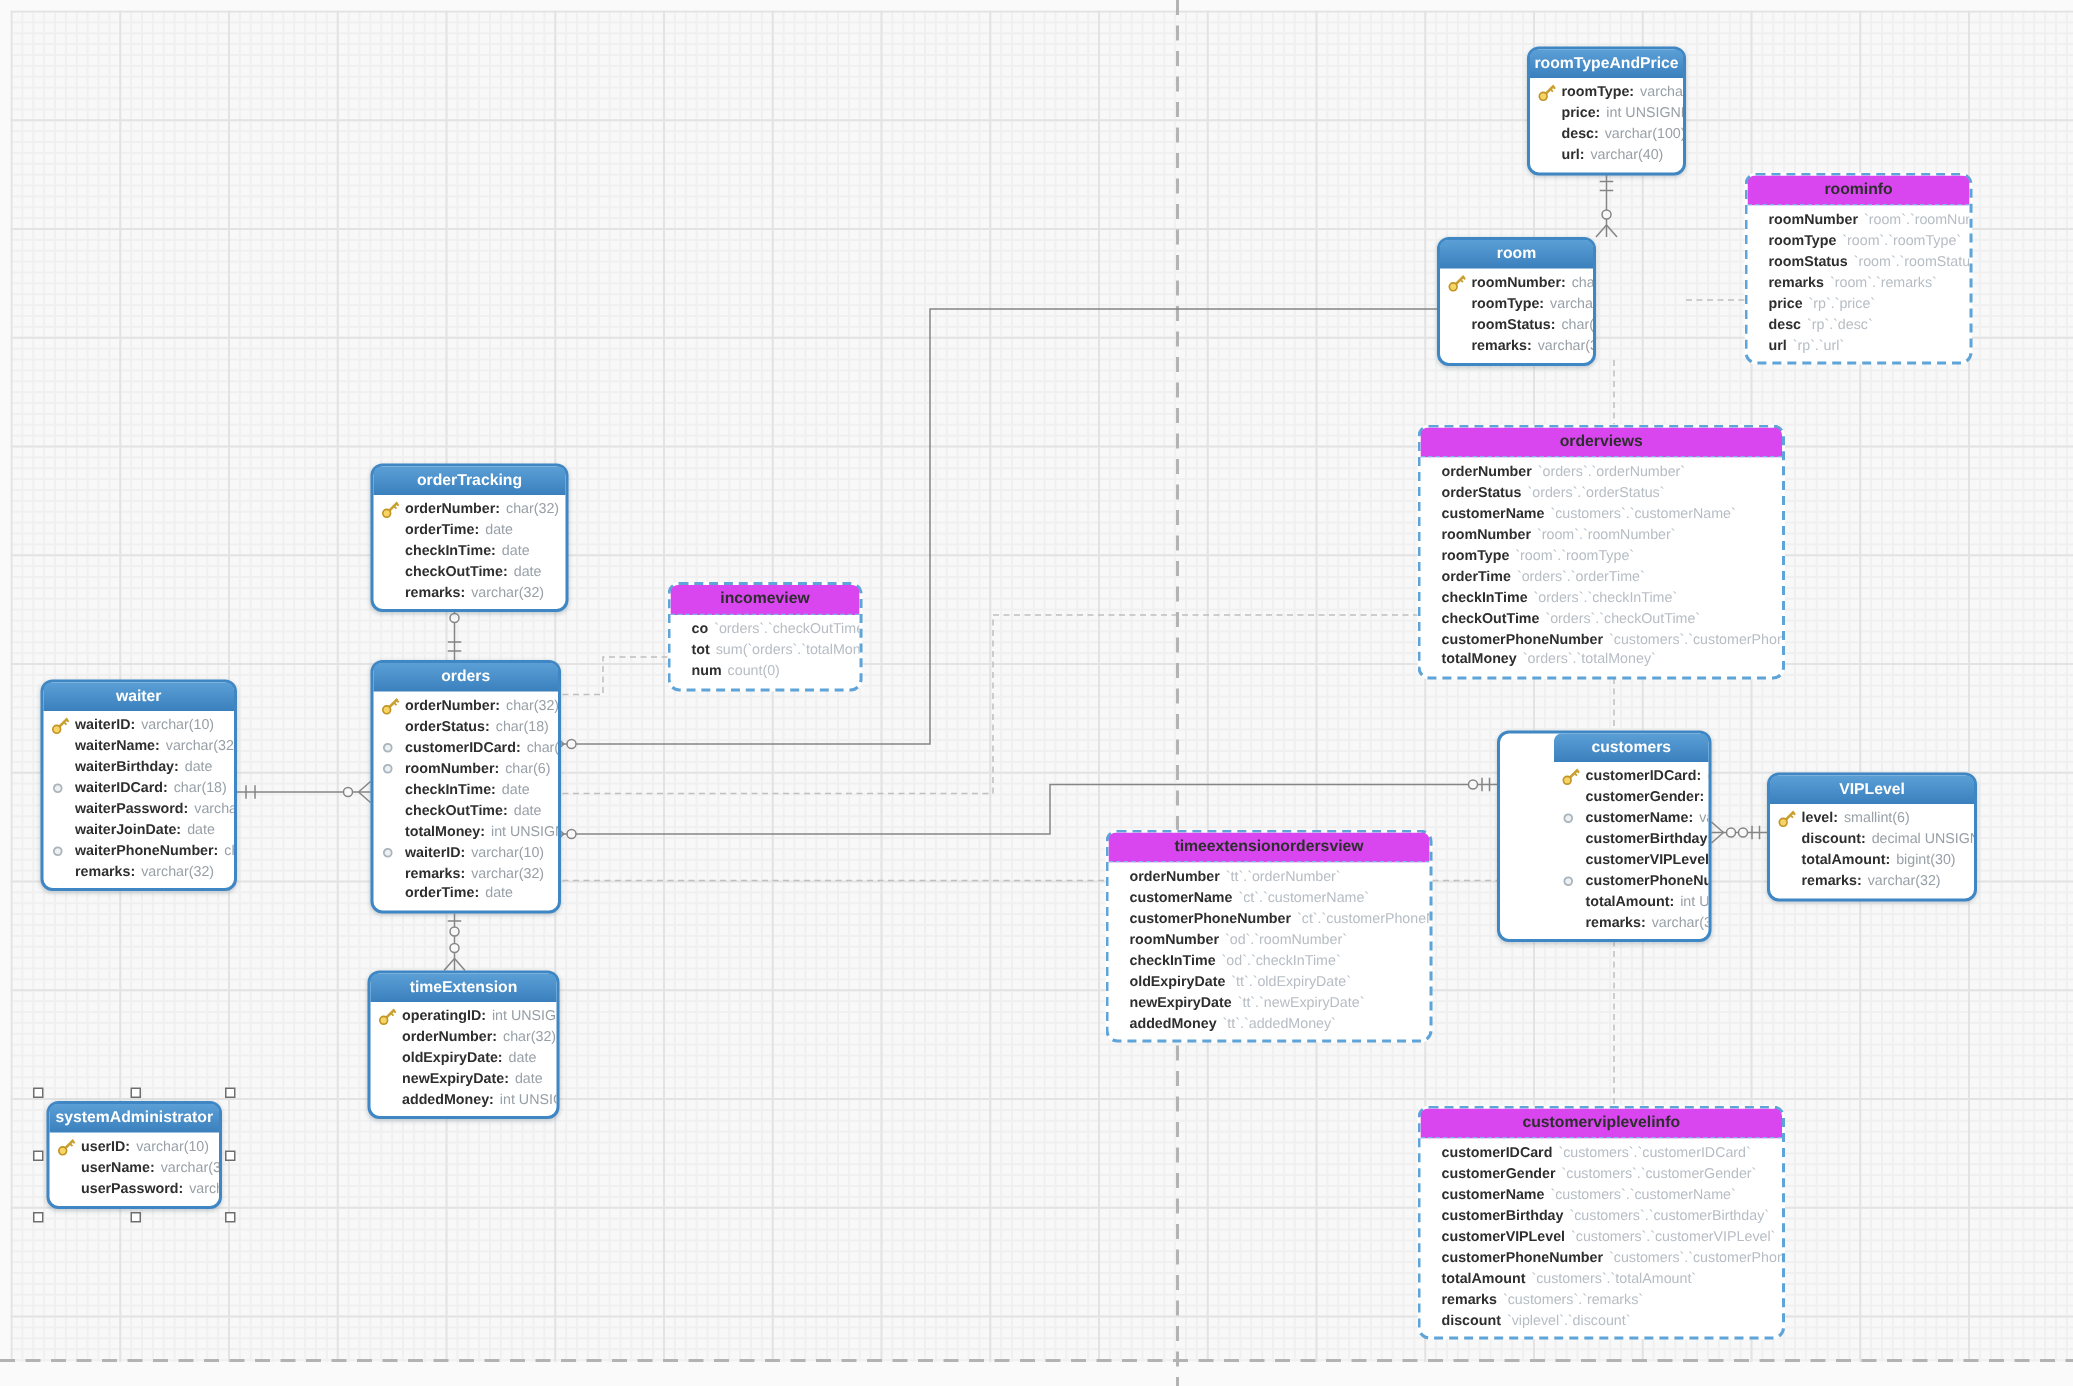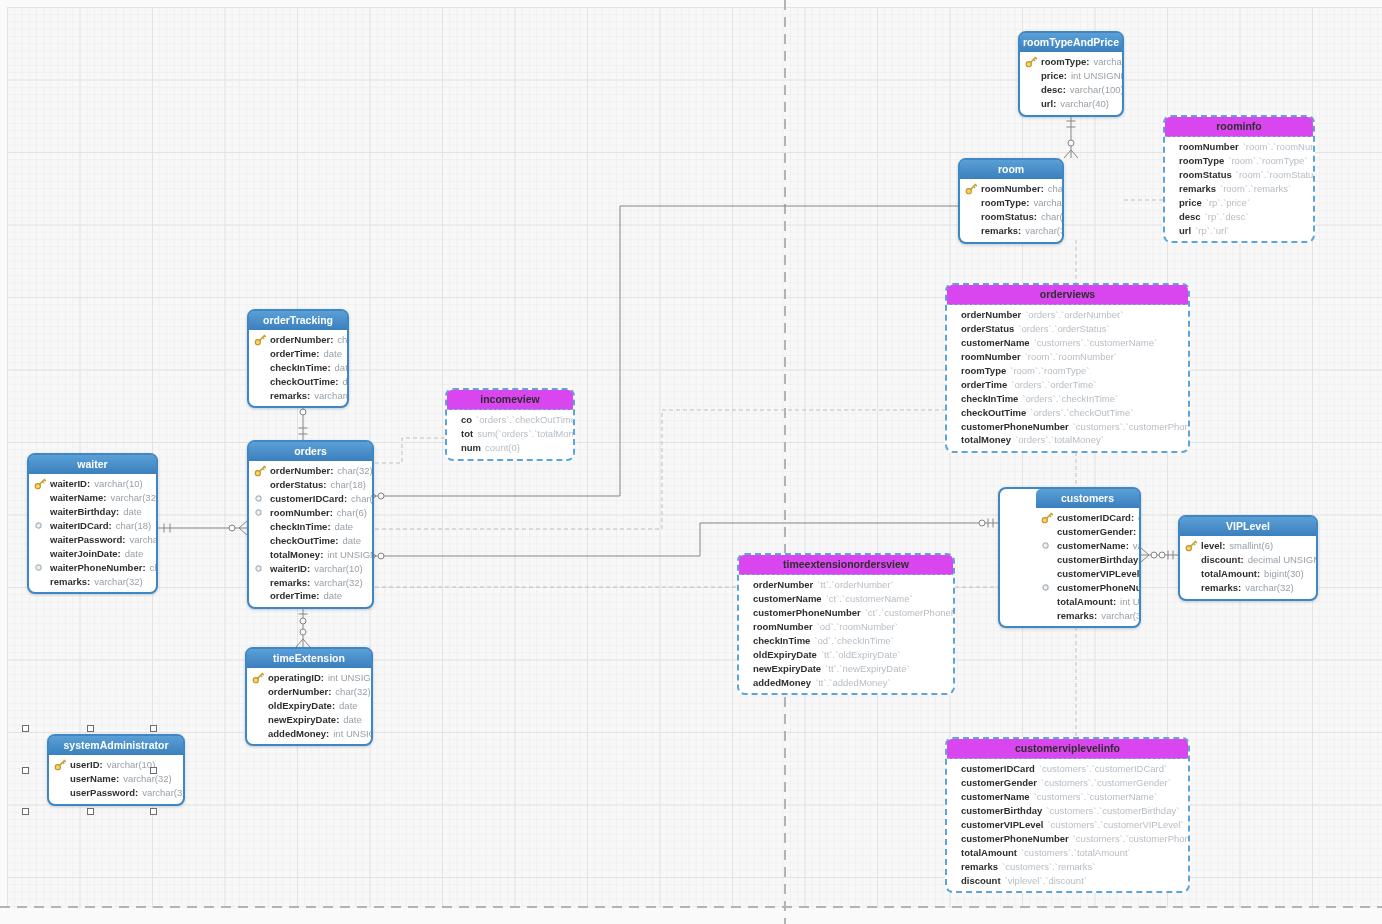--- a/index.html
+++ b/index.html
@@ -230,21 +230,21 @@
         <div class="row">
           <span class="fname">customerPhoneNumber</span>
           <span class="ftype">`customers`.`customerPhoneNumber`</span>
         </div>
         <div class="row">
           <span class="fname">totalMoney</span>
           <span class="ftype">`orders`.`totalMoney`</span>
         </div>
       </div>
     </div>
-    <div class="tbl entity" style="left: 247px; top: 309px; width: 102px;">
+    <div class="tbl entity" style="left: 247px; top: 309px; width: 132px;">
       <div class="hdr">orderTracking</div>
       <div class="body">
         <div class="row">
           <span class="ic">
             <svg width="13" height="13" viewBox="0 0 13 13">
               <path d="M5 8 L11 2" stroke="#c9a032" stroke-width="1.7" fill="none"></path>
               <path d="M8.6 4.4 l1.7 1.7 M10.3 2.7 l1.5 1.5" stroke="#c9a032" stroke-width="1.3" fill="none"></path>
               <circle cx="3.8" cy="9.2" r="2.6" fill="#f6d465" stroke="#c29426" stroke-width="1.1"></circle>
             </svg>
           </span>
@@ -578,21 +578,21 @@
           <span class="fname">newExpiryDate</span>
           <span class="ftype">date</span>
         </div>
         <div class="row">
           <span class="ic"></span>
           <span class="fname">addedMoney</span>
           <span class="ftype">int UNSIGNED</span>
         </div>
       </div>
     </div>
-    <div class="tbl entity selected" style="left: 31px; top: 734px; width: 138px; margin-left: 16px;">
+    <div class="tbl entity selected" style="left: 31px; top: 734px; width: 117px;">
       <div class="hdr">systemAdministrator</div>
       <div class="body">
         <div class="row">
           <span class="ic">
             <svg width="13" height="13" viewBox="0 0 13 13">
               <path d="M5 8 L11 2" stroke="#c9a032" stroke-width="1.7" fill="none"></path>
               <path d="M8.6 4.4 l1.7 1.7 M10.3 2.7 l1.5 1.5" stroke="#c9a032" stroke-width="1.3" fill="none"></path>
               <circle cx="3.8" cy="9.2" r="2.6" fill="#f6d465" stroke="#c29426" stroke-width="1.1"></circle>
             </svg>
           </span>

